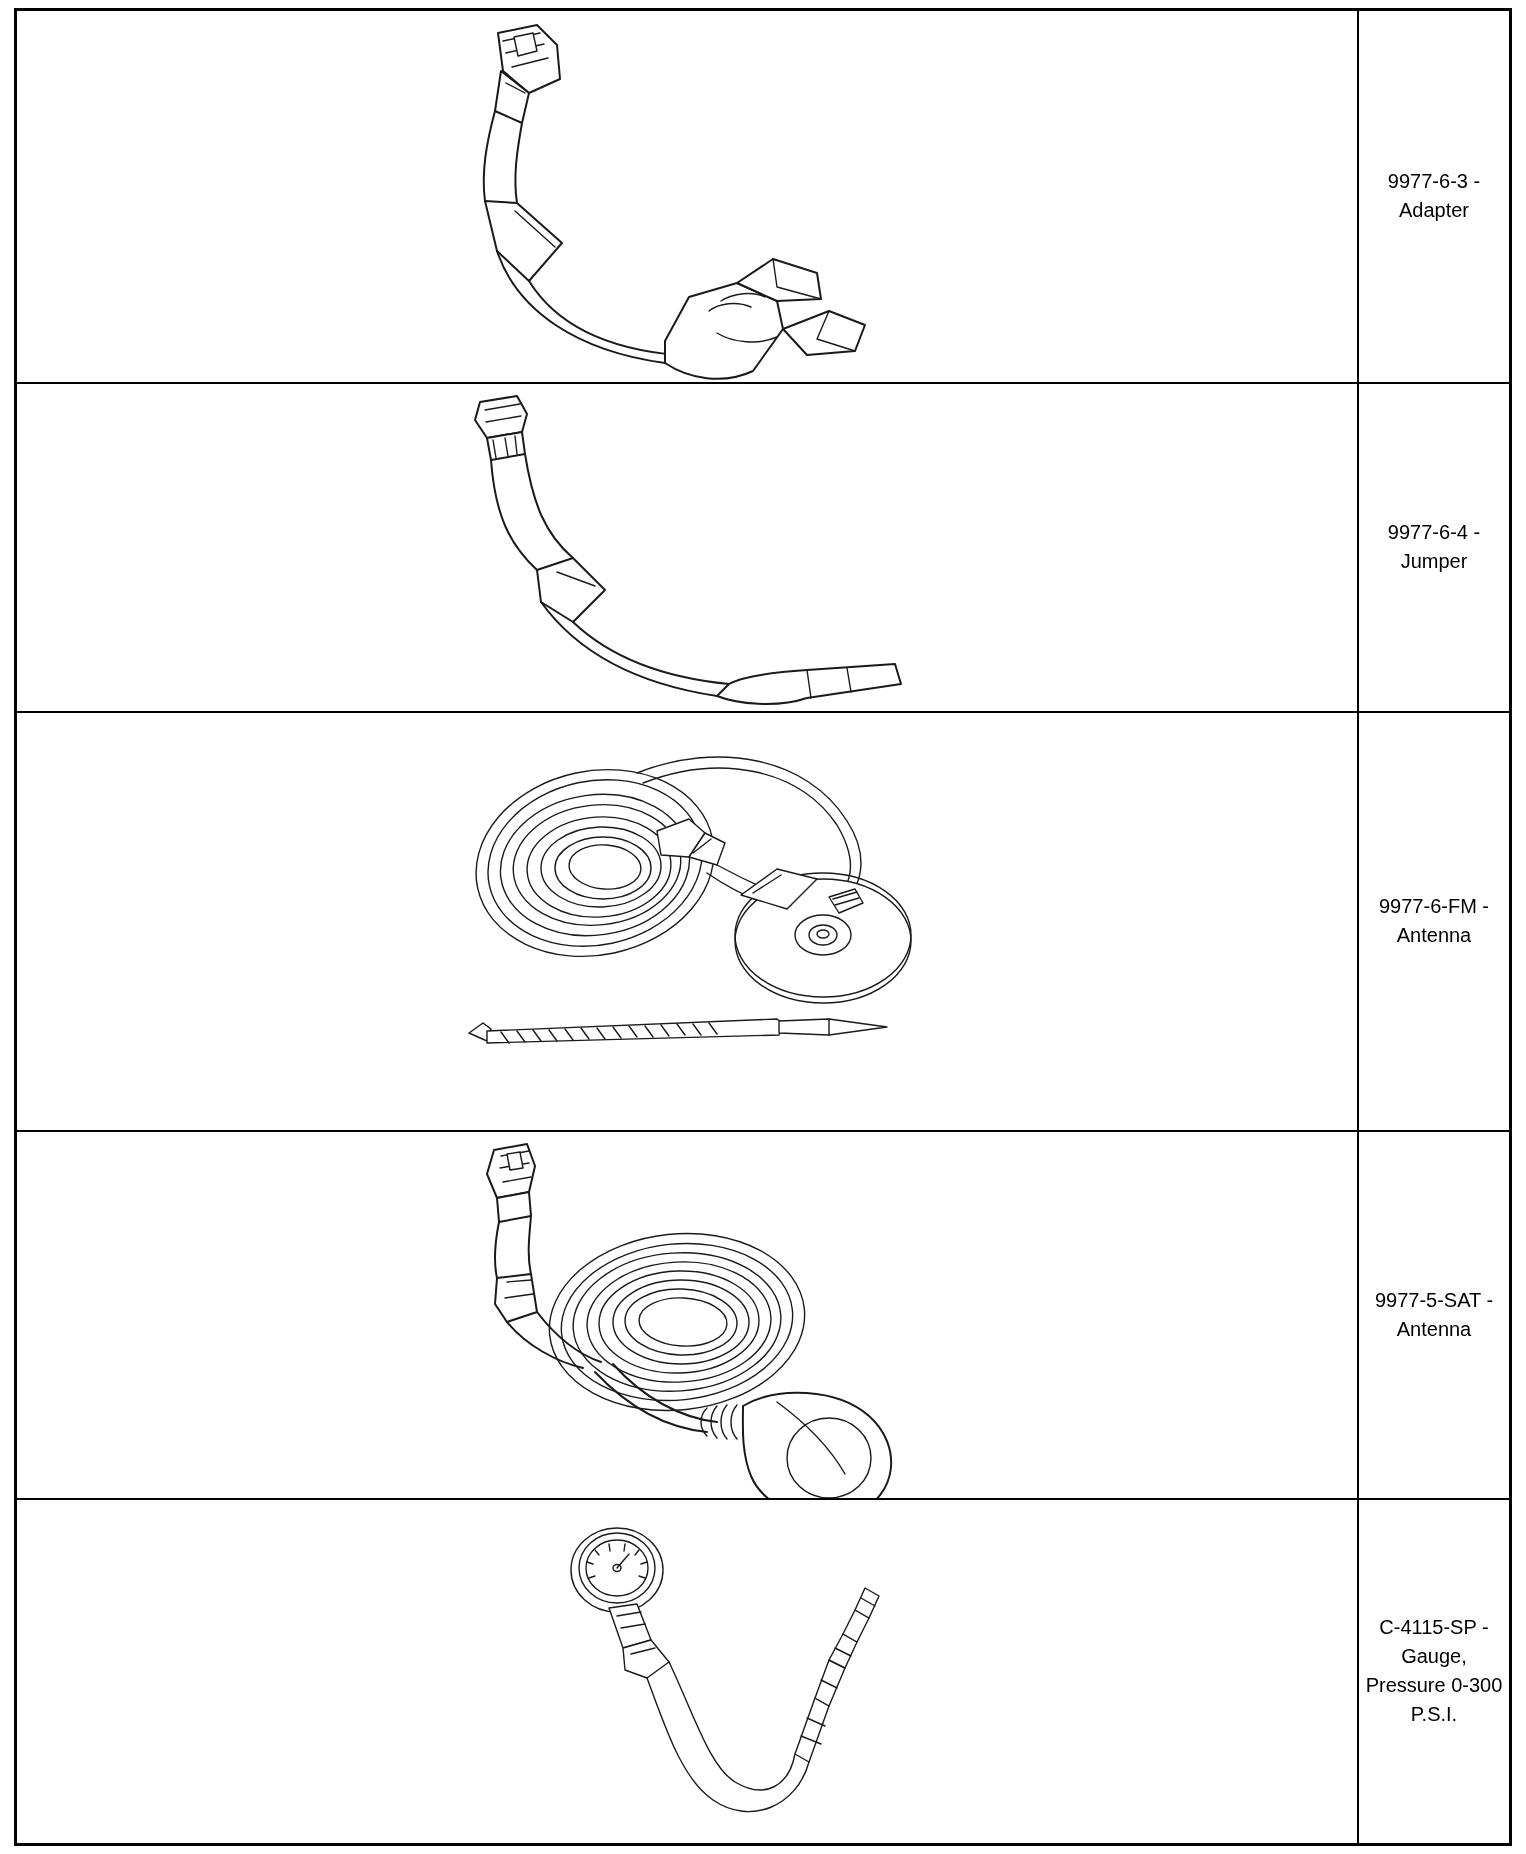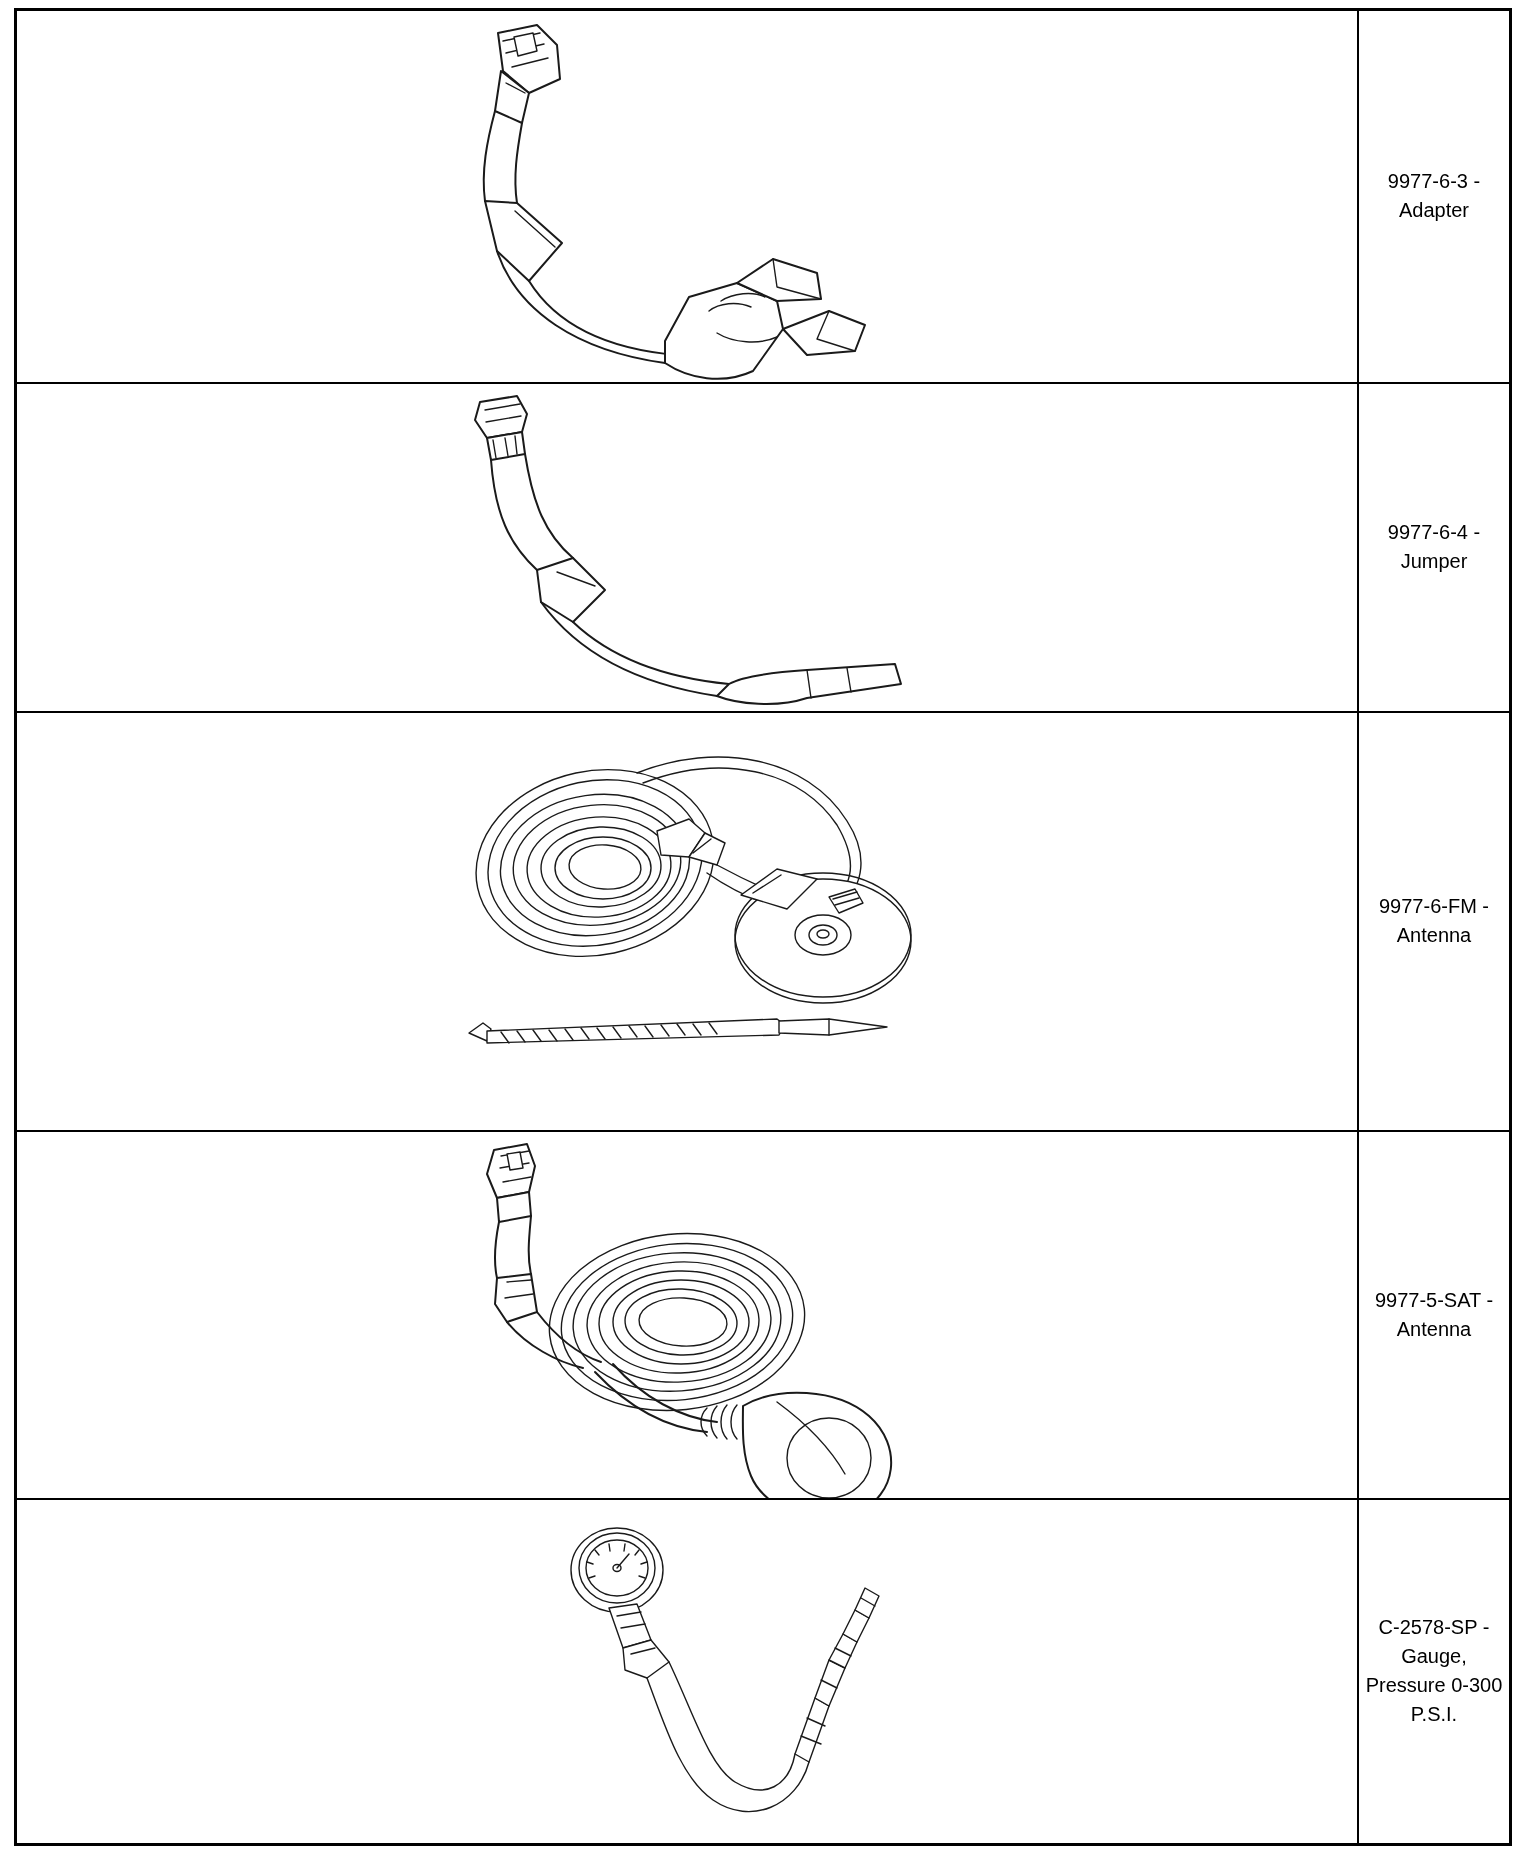--- a/index.html
+++ b/index.html
@@ -299,17 +299,17 @@
             <path class="thinw" d="M798 198 L812 206 L828 168 L812 160 Z"></path>
             <path class="thin" d="M804 180 L820 188"></path>
             <path class="thinw" d="M812 160 L828 168 L840 142 L826 134 Z"></path>
             <path class="thin" d="M818 148 L834 156"></path>
             <path class="thinw" d="M826 134 L840 142 L852 118 L838 110 Z"></path>
             <path class="thinw" d="M838 110 L852 118 L862 96 L848 88 Z"></path>
             <path class="thin" d="M844 98 L858 106"></path>
           </svg>
         </div>
       </div>
-      <div class="row-label">C-2578-SP - Gauge, Pressure 0-300 P.S.I.</div>
+      <div class="row-label">C-4115-SP - Gauge, Pressure 0-300 P.S.I.</div>
     </div>
 
   </div>
 </div>
 
 </body></html>

